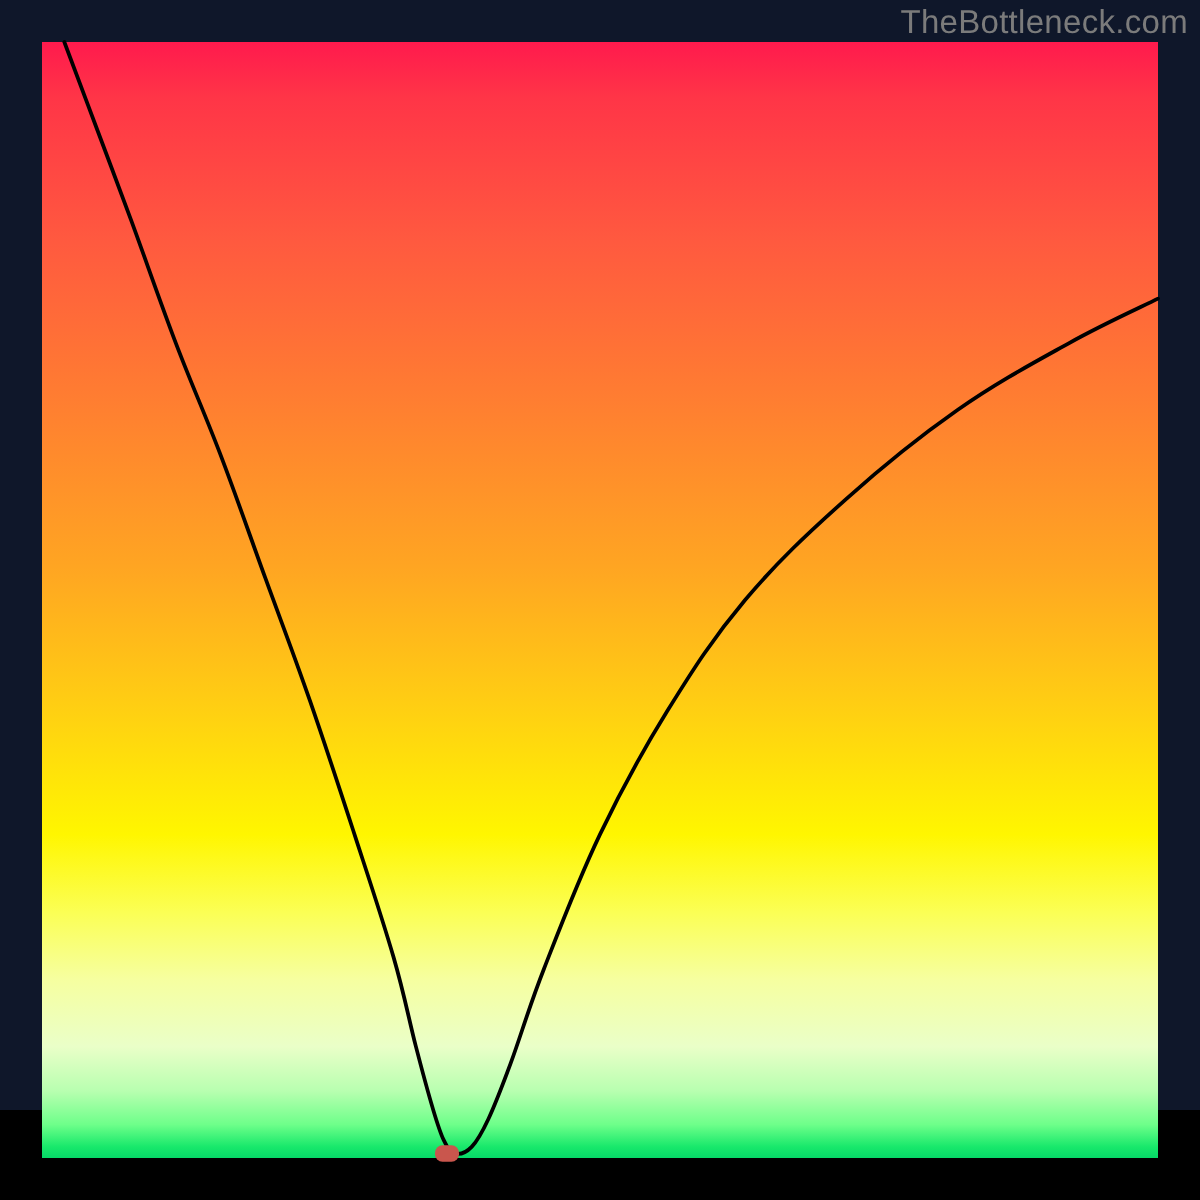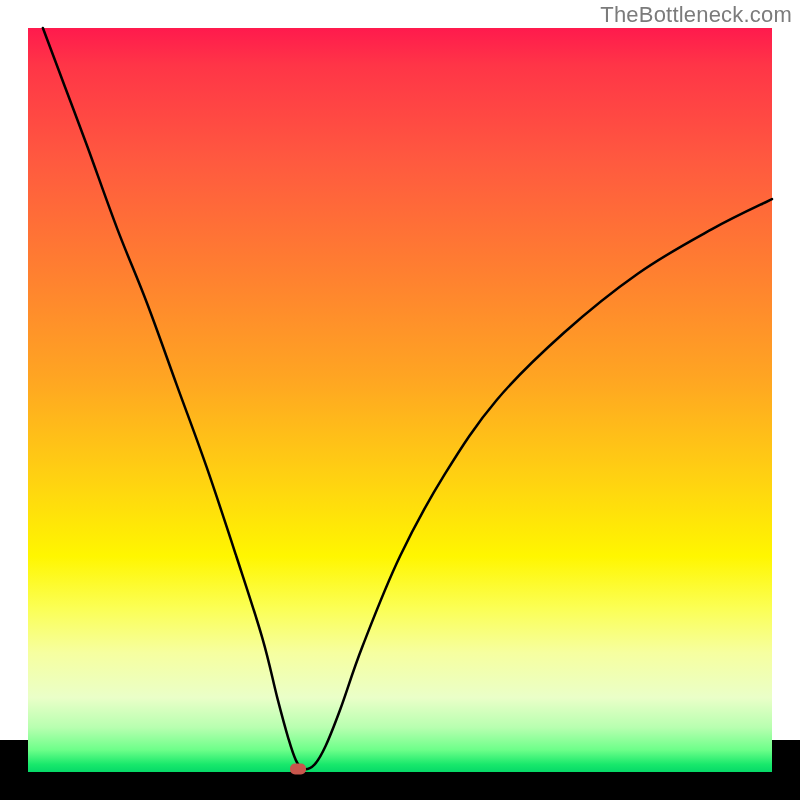--- a/index.html
+++ b/index.html
@@ -10,21 +10,21 @@
     background: #000;
     overflow: hidden;
     font-family: Arial, Helvetica, sans-serif;
   }
   .frame {
     position: absolute;
     left: 0;
     top: 0;
     width: 800px;
     height: 740px;
-    background: #ffffff;
+    background: #0f172a;
   }
   .plot {
     position: absolute;
     left: 28px;
     top: 28px;
     width: 744px;
     height: 744px;
     
     background: linear-gradient(to bottom,
       #ff1a4d 0%,

